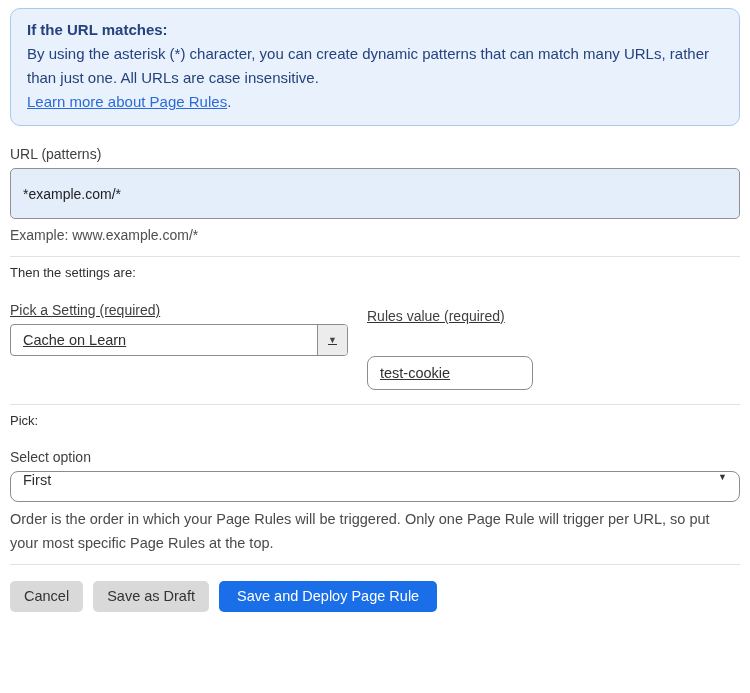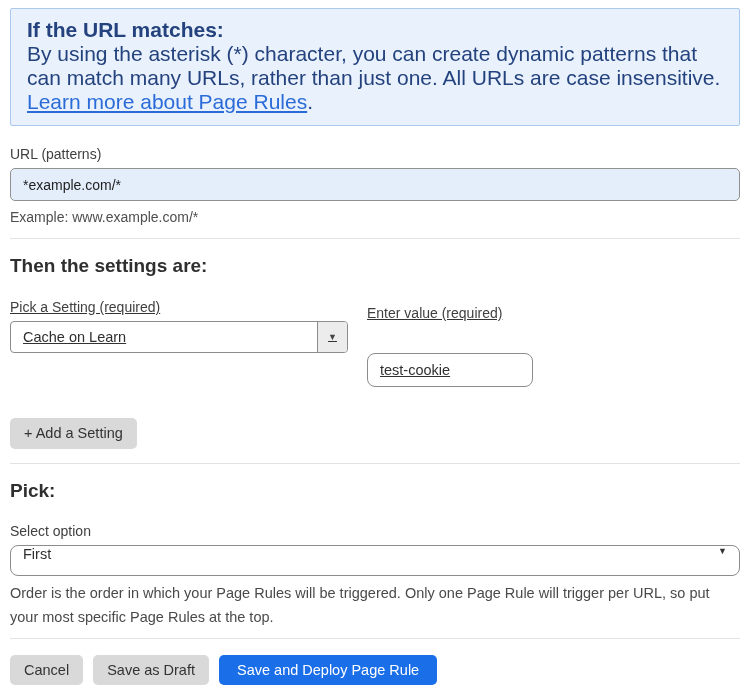--- a/index.html
+++ b/index.html
@@ -19,23 +19,23 @@
     font-size: 20px;
     font-weight: bold;
     color: #2f2f2f;
     margin: 2px 0 17px 0;
     letter-spacing: 0.1px;
   }
   
   .info-box {
     background: #e9f2fc;
     border: 1px solid #abc9ee;
-    border-radius: 2px;
+    border-radius: 10px;
     padding: 9px 16px 11px 16px;
-    font-size: 21px;
+    font-size: 15px;
     line-height: 24px;
     color: #24427e;
     margin-bottom: 20px;
   }
   .info-heading { font-weight: bold; }
   .info-body { margin: 0; }
   .info-link-line a,
   .info-link {
     color: #2b6bd8;
     text-decoration: underline;
@@ -43,45 +43,45 @@
   }
   
   .field-label {
     font-size: 14px;
     color: #3f3f3f;
     margin-bottom: 6px;
   }
   .url-input {
     display: block;
     width: 100%;
-    height: 33px;
+    height: 51px;
     background: #e4eefb;
     border: 1px solid #919191;
     border-radius: 5px;
     padding: 0 12px;
     font-size: 14px;
     color: #222;
     font-family: "Liberation Sans", sans-serif;
     outline: none;
   }
   .hint-text {
     font-size: 14px;
     color: #4f4f4f;
     margin-top: 8px;
   }
   .divider {
     border: none;
     border-top: 1px solid #e2e2e2;
     margin: 13px 0 0 0;
   }
   .section-heading {
-    font-size: 19px;
-    font-weight: bold;
-    color: #2f2f2f;
-    margin: 16px 0 0 0;
+    font-size: 13px;
+    font-weight: normal;
+    color: #2f2f2f;
+    margin: 8px 0 0 0;
   }
   
   .settings-row {
     display: flex;
     align-items: flex-start;
     margin-top: 22px;
     text-decoration: underline;
   }
   .settings-col-left { width: 338px; }
   .settings-col-right { margin-left: 19px; margin-top: 6px; }
@@ -195,26 +195,25 @@
     <div class="settings-col-left">
       <div class="field-label">Pick a Setting (required)</div>
       <div class="combo">
         <div class="combo-value">Cache on Learn</div>
         <div class="combo-arrow-btn">
             <span>▼</span>
           </div>
       </div>
     </div>
     <div class="settings-col-right">
-      <div class="field-label">Enter value (required)</div>
+      <div class="field-label">Rules value (required)</div>
       <input class="value-input" type="text" value="test-cookie" style="">
     </div>
   </div>
 
-  <button class="btn btn-secondary add-setting-btn">+ Add a Setting</button>
 
   <hr class="divider" style="margin-top:14px;">
 
   <div class="section-heading">Pick:</div>
 
   <div class="field-label order-label">Select option</div>
 
   <div class="order-select">
     <span class="order-select-value">First</span>
     <span class="arrow">▼</span>

